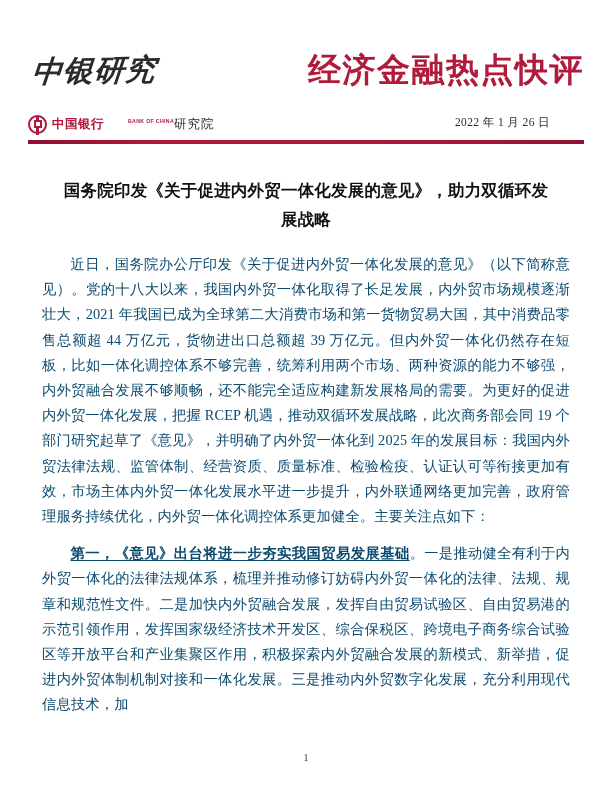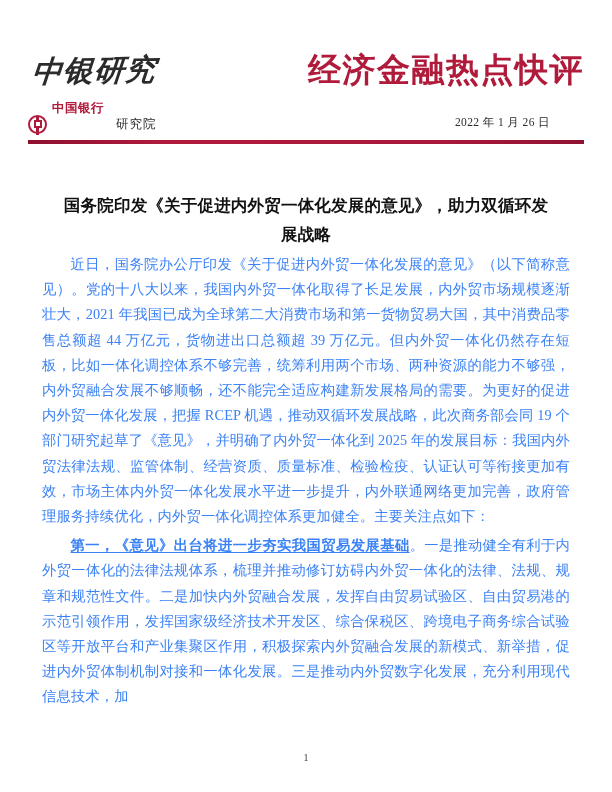--- a/index.html
+++ b/index.html
@@ -111,21 +111,21 @@
     width: 8px;
     height: 8px;
     margin-left: -4px;
     margin-top: -4px;
     border: 2.1px solid #B01B3C;
     background: #ffffff;
     box-sizing: border-box;
   }
   .boc-names {
     display: flex;
-    flex-direction: column;
+    flex-direction: row;
     justify-content: center;
     line-height: 1;
     gap: 24px;
   }
   .boc-cn {
     font-family: "Liberation Serif", "DejaVu Serif", serif;
     font-size: 12.5px;
     font-weight: 700;
     color: #B01B3C;
     letter-spacing: 0.5px;
@@ -137,21 +137,21 @@
     font-weight: 700;
     color: #B01B3C;
     letter-spacing: 0.35px;
     margin-top: 1.5px;
     white-space: nowrap;
   }
   .boc-dept {
     font-family: Liberation Mono, monospace;
     font-size: 12.5px;
     color: #2b2b2b;
-    margin-left: 12px;
+    margin-left: 0;
     letter-spacing: 1px;
     white-space: nowrap;
   }
 
   
   .issue-line {
     position: absolute;
     right: 0px;
     top: 115px;
     display: flex;
@@ -173,49 +173,49 @@
     top: 140px;
     height: 4px;
     background: linear-gradient(to right, #8E1030 0%, #B01B3C 25%, #A8183A 75%, #901232 100%);
   }
 
   
   .doc-title {
     position: absolute;
     left: 56px;
     right: 56px;
-    top: 180px;
+    top: 165px;
     text-align: center;
     font-family: "Liberation Sans", "DejaVu Sans", sans-serif;
     font-size: 16.5px;
     font-weight: 700;
     line-height: 29px;
     color: #111111;
     letter-spacing: 0.2px;
   }
 
   
   .body-col {
     position: absolute;
     left: 42px;
     right: 42px;
     top: 252px;
   }
   .para {
     font-family: "Liberation Serif", "DejaVu Serif", serif;
     font-size: 14.3px;
     line-height: 25.2px;
-    color: #3b82f6;
+    color: #0c4a6e;
     text-align: justify;
     text-justify: inter-character;
     text-indent: 2em;
     margin: 0;
     letter-spacing: 0.15px;
   }
-  .para + .para { margin-top: 4px; }
+  .para + .para { margin-top: 12px; }
   .lead-bold {
     font-weight: 700;
     text-decoration: underline;
     text-underline-offset: 2px;
     letter-spacing: 0.3px;
   }
 
   
   .page-number {
     position: absolute;

